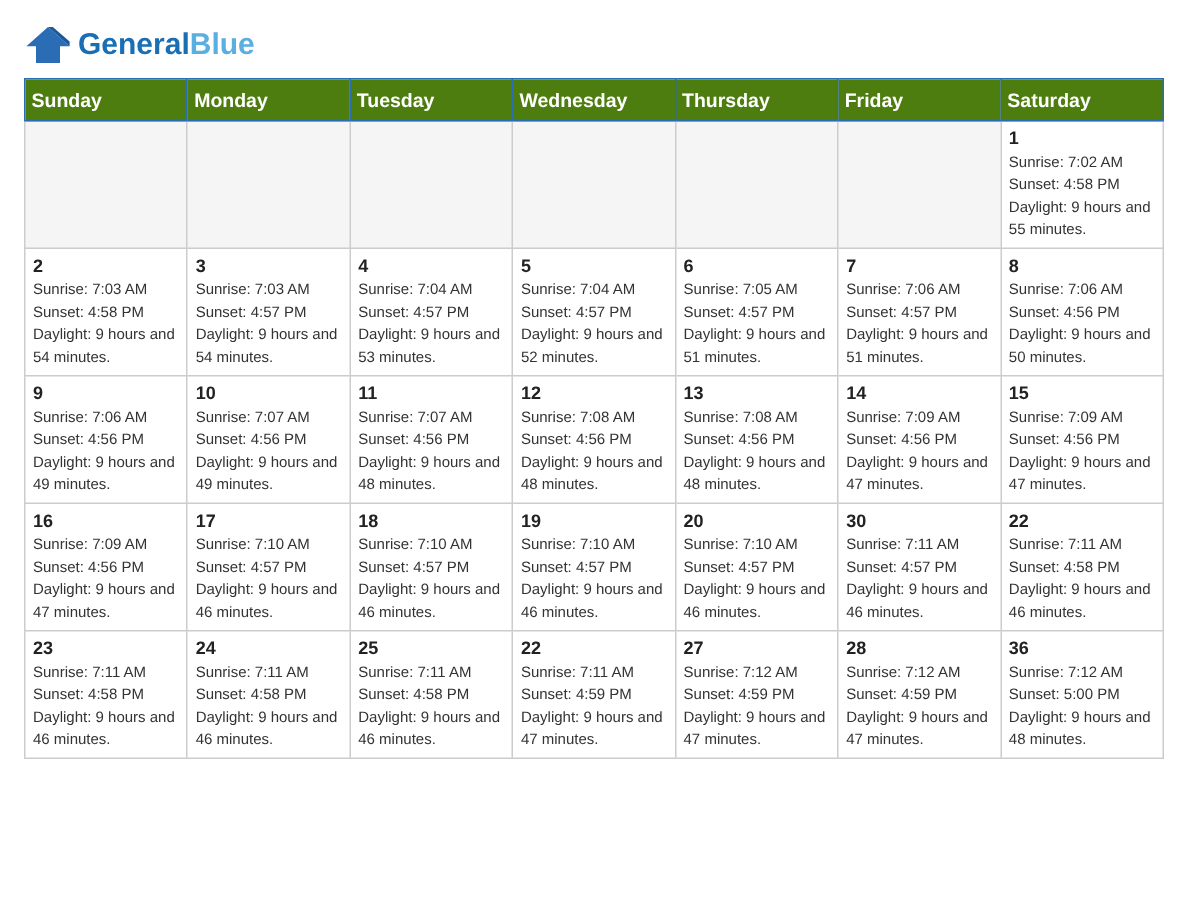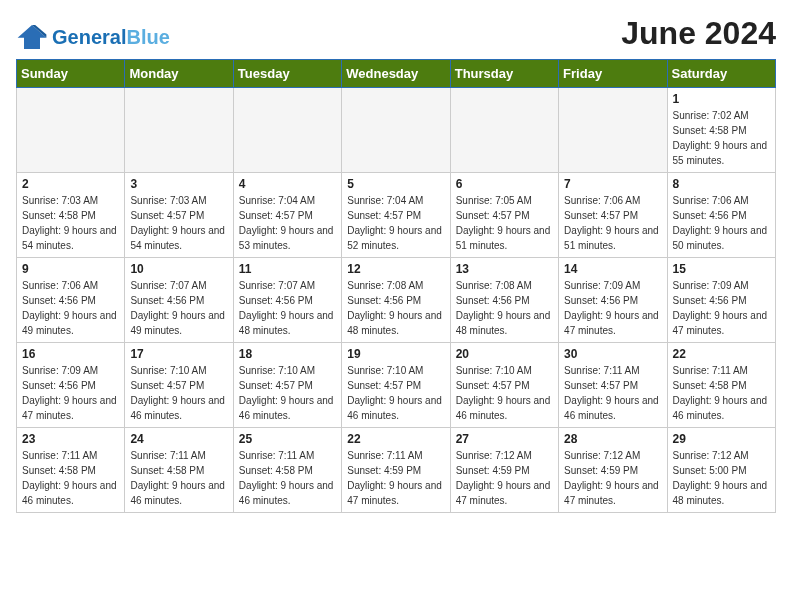--- a/index.html
+++ b/index.html
@@ -97,21 +97,20 @@
       <polygon points="20,2 38,18 30,18 30,32 10,32 10,18 2,18" fill="#2a6db5"></polygon>
       <polygon points="24,2 38,14 38,18 20,2" fill="#1a5a9a"></polygon>
     </svg>
     <div>
       <div class="logo-text">
         <span>General</span><span style="color:#5baee0">Blue</span>
       </div>
     </div>
   </div>
   <div class="title-block">
-    <div class="month-year">June 2024</div>
   </div>
 </div>
 
 <table class="calendar">
   <thead>
     <tr>
     <th>Sunday</th>
         <th>Monday</th>
         <th>Tuesday</th>
         <th>Wednesday</th>
@@ -326,21 +325,21 @@
 and 47 minutes.</div>
         </td>
         <td>
           <div class="day-num">28</div>
           <div class="day-info">Sunrise: 7:12 AM
 Sunset: 4:59 PM
 Daylight: 9 hours
 and 47 minutes.</div>
         </td>
         <td>
-          <div class="day-num">29</div>
+          <div class="day-num">36</div>
           <div class="day-info">Sunrise: 7:12 AM
 Sunset: 5:00 PM
 Daylight: 9 hours
 and 48 minutes.</div>
         </td>
       </tr>
     </tbody>
 </table>
 
 </body></html>

